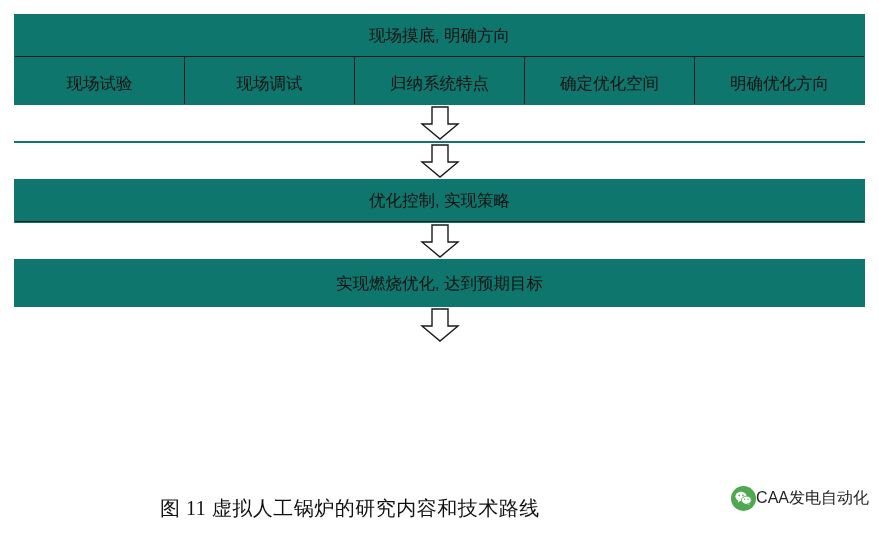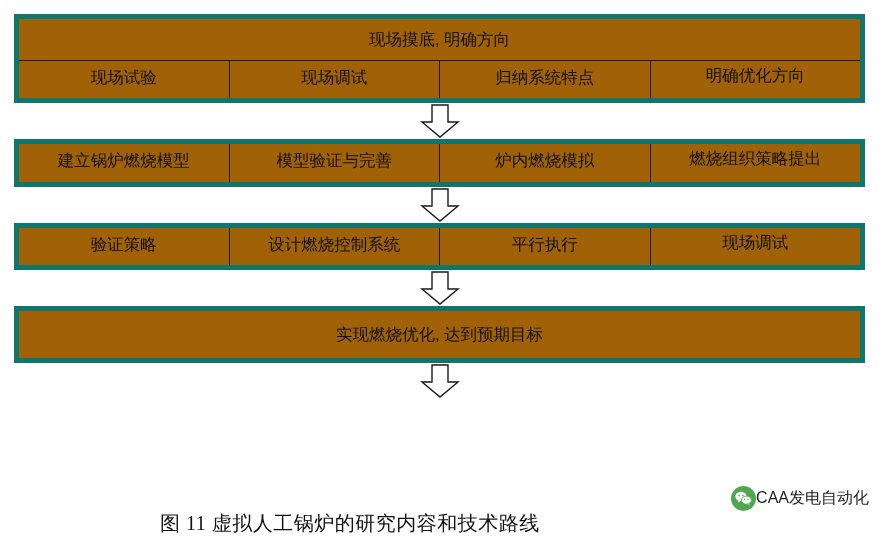--- a/index.html
+++ b/index.html
@@ -15,22 +15,22 @@
     position: relative;
     overflow: hidden;
   }
   .flow {
     position: absolute;
     left: 14px;
     top: 14px;
     width: 851px;
   }
   .stage {
-    border: 5px solid #0f766e;
-    background: #a16207;
+    border: 1px solid #0f766e;
+    background: #0f766e;
     box-sizing: border-box;
   }
   .stage-title {
     text-align: center;
     font-size: 16.5px;
     line-height: 1;
     padding: 12px 0 12px 0;
     border-bottom: 1px solid #1a1a1a;
     white-space: nowrap;
   }
@@ -40,45 +40,44 @@
   }
   .stage-items {
     display: flex;
     width: 100%;
   }
   .stage-item {
     flex: 1 1 0;
     text-align: center;
     font-size: 16.5px;
     line-height: 1;
-    padding: 8px 2px 13px 2px;
+    padding: 18px 2px 13px 2px;
     border-right: 1px solid #1a1a1a;
     box-sizing: border-box;
     white-space: nowrap;
     overflow: hidden;
   }
   .stage-item:last-child {
     border-right: none;
-    font-family: Liberation Mono, monospace;
   }
   .arrow-wrap {
     display: flex;
     justify-content: center;
     align-items: center;
     height: 36px;
   }
   .arrow {
     width: 40px;
     height: 34px;
     display: block;
   }
   .caption {
     position: absolute;
     left: 0;
-    top: 510px;
+    top: 495px;
     width: 700px;
     text-align: center;
     font-family: "Liberation Serif", "DejaVu Serif", serif;
     font-size: 20px;
     color: #111111;
     letter-spacing: 0.5px;
   }
   .wechat-badge {
     position: absolute;
     right: 10px;
@@ -106,52 +105,42 @@
 <body>
 
 <div class="flow">
 
   <div class="stage">
     <div class="stage-title">现场摸底, 明确方向</div>
     <div class="stage-items">
       <div class="stage-item">现场试验</div>
       <div class="stage-item">现场调试</div>
       <div class="stage-item">归纳系统特点</div>
+      <div class="stage-item">确定优化空间</div>
       <div class="stage-item">明确优化方向</div>
     </div>
   </div>
 
   <div class="arrow-wrap">
     <svg class="arrow" viewBox="0 0 40 34">
       <polygon points="12,1 28,1 28,18 38,18 20,33 2,18 12,18" fill="#ffffff" stroke="#1a1a1a" stroke-width="1.4"></polygon>
     </svg>
   </div>
 
   <div class="stage">
-    <div class="stage-items">
-      <div class="stage-item">建立锅炉燃烧模型</div>
-      <div class="stage-item">模型验证与完善</div>
-      <div class="stage-item">炉内燃烧模拟</div>
-      <div class="stage-item">燃烧组织策略提出</div>
-    </div>
   </div>
 
   <div class="arrow-wrap">
     <svg class="arrow" viewBox="0 0 40 34">
       <polygon points="12,1 28,1 28,18 38,18 20,33 2,18 12,18" fill="#ffffff" stroke="#1a1a1a" stroke-width="1.4"></polygon>
     </svg>
   </div>
 
   <div class="stage">
-    <div class="stage-items">
-      <div class="stage-item">验证策略</div>
-      <div class="stage-item">设计燃烧控制系统</div>
-      <div class="stage-item">平行执行</div>
-      <div class="stage-item">现场调试</div>
-    </div>
+    <div class="stage-title">优化控制, 实现策略</div>
   </div>
 
   <div class="arrow-wrap">
     <svg class="arrow" viewBox="0 0 40 34">
       <polygon points="12,1 28,1 28,18 38,18 20,33 2,18 12,18" fill="#ffffff" stroke="#1a1a1a" stroke-width="1.4"></polygon>
     </svg>
   </div>
 
   <div class="stage single">
     <div class="stage-title">实现燃烧优化, 达到预期目标</div>

